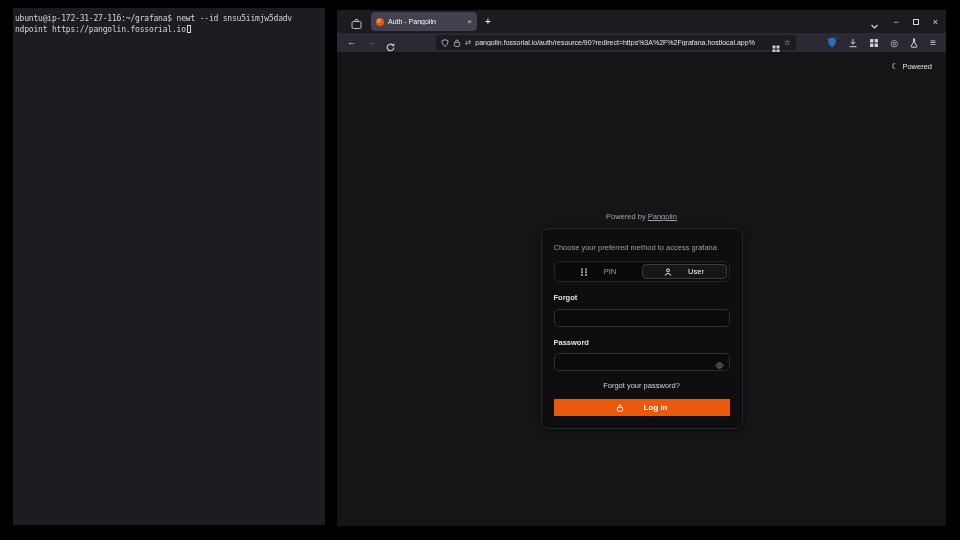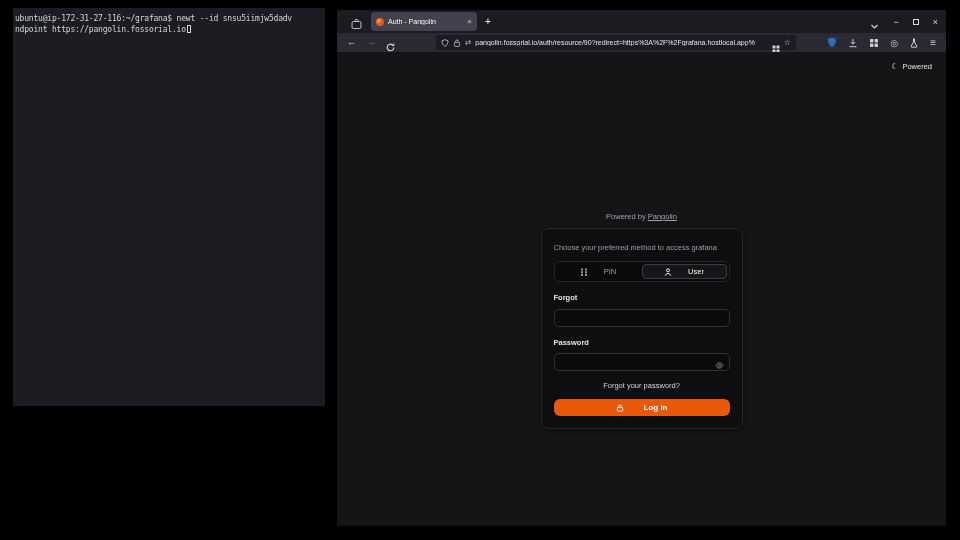--- a/index.html
+++ b/index.html
@@ -1,20 +1,20 @@
 <!DOCTYPE html>
 <html><head>
 <meta charset="utf-8">
 <style>
   * { margin:0; padding:0; box-sizing:border-box; }
   html,body { width:960px; height:540px; background:#000; overflow:hidden;
               font-family:"Liberation Sans", sans-serif; }
 
   
-  .terminal { position:absolute; left:13px; top:8px; width:312px; height:398px;
+  .terminal { position:absolute; left:13px; top:8px; width:312px; height:517px;
               background:#1b1d22; padding:5px 2px; }
   .term-line { font-family:"DejaVu Sans Mono", monospace; font-size:8px; line-height:11px;
                color:#d3d6da; white-space:pre; letter-spacing:-0.2px; }
   .cursor { display:inline-block; width:4.5px; height:8px; border:1px solid #d3d6da;
             vertical-align:-1px; margin-left:1px; }
 
   
   .browser { position:absolute; left:337px; top:10px; width:609px; height:516px;
              background:#161618; overflow:hidden; }
 
@@ -80,21 +80,21 @@
 
   .field-label { margin-top:11px; font-size:7.5px; font-weight:bold; color:#e4e4e7; }
   .input-wrap { position:relative; margin-top:4px; }
   .text-input { width:100%; height:18px; background:#0b0b0d; border:1px solid #303036;
                 border-radius:5px; outline:none; color:#e4e4e7; font-size:8px; padding:0 6px;
                 font-family:"Liberation Sans", sans-serif; }
   .eye { position:absolute; right:6px; top:5px; width:9px; height:9px; color:#9e9ea7; }
 
   .forgot { margin-top:10px; text-align:center; font-size:7.5px; color:#d4d4d8; }
   .login-btn { margin-top:9px; width:100%; height:17px; background:#ea580c; border:none;
-               border-radius:6px; color:#fff; font-size:8px; font-weight:bold;
+               border-radius:0; color:#fff; font-size:8px; font-weight:bold;
                display:flex; align-items:center; justify-content:center; gap:20px;
                font-family:"Liberation Sans", sans-serif; }
   .btn-lock { width:8px; height:8px; display:block; }
 </style>
 </head>
 <body>
 
 <div class="terminal">
   <div class="term-line">ubuntu@ip-172-31-27-116:~/grafana$ newt --id snsu5iimjw5dadv</div>
   <div class="term-line"><span>ndpoint https://pangolin.fossorial.io</span><span class="cursor"></span></div>

